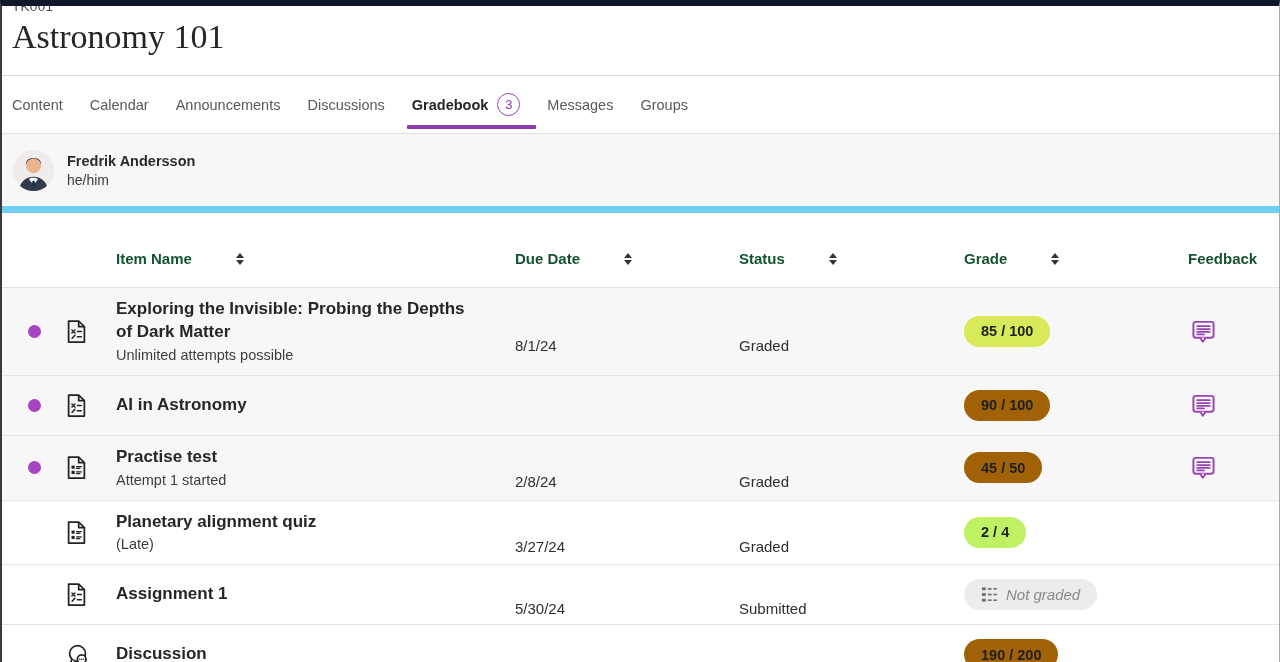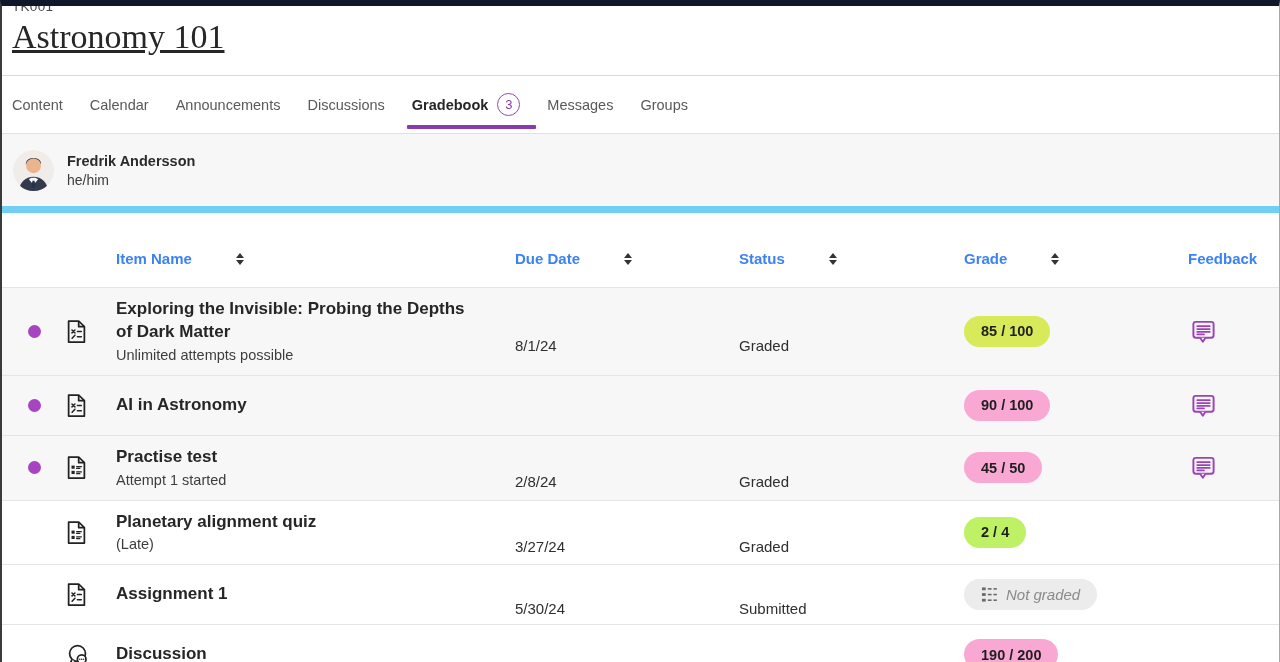--- a/index.html
+++ b/index.html
@@ -5,21 +5,21 @@
   * { margin:0; padding:0; box-sizing:border-box; }
   html,body { width:1280px; height:662px; overflow:hidden; background:#fff;
               font-family:"Liberation Sans", sans-serif; }
   .app { width:1280px; height:662px; background:#fff; overflow:hidden;
          border-top:6px solid #0f172a; border-left:2px solid #3a3a3a; border-right:1px solid #a8a8a8; }
 
   
   .course-header { height:70px; padding-left:10px; border-bottom:1px solid #d9d9d9; overflow:hidden; }
   .course-code { margin-top:-7px; font-size:13.5px; color:#4a4a4a; letter-spacing:.3px; }
   .course-title { font-family:"Liberation Serif", serif; font-weight:500; font-size:34px;
-                  color:#262626; margin-top:4px; line-height:1.1;text-decoration:underline; }
+                  color:#262626; margin-top:4px; line-height:1.1; }
 
   
   .tab-bar { height:58px; display:flex; align-items:stretch; padding-left:10px;
              border-bottom:1px solid #e0e0e0; }
   .tab { display:flex; align-items:center; margin-right:27px; font-size:14.5px; color:#595959;
          cursor:pointer; position:relative; }
   .tab.active { color:#262626; font-weight:700; }
   .tab.active::after { content:""; position:absolute; left:-5px; right:-16px; bottom:4px;
                        height:4px; background:#8b3aad; border-radius:1px; }
   .badge { display:inline-flex; align-items:center; justify-content:center; width:23px; height:23px;
@@ -33,21 +33,21 @@
   .student-meta { margin-left:13px; }
   .student-name { font-size:14.5px; font-weight:700; color:#2b2b2b; }
   .student-pronouns { font-size:14px; color:#3c3c3c; margin-top:3px; }
   .cyan-divider { height:7px; background:#70cff2; }
 
   
   .grid-cols { display:grid; grid-template-columns:64px 50px 399px 224px 225px 224px 91px;
                align-items:center; }
   .thead { height:74px; padding-top:18px; }
   .th-btn { display:inline-flex; align-items:center; background:none; border:none; cursor:pointer;
-            font-family:inherit; font-size:15px; font-weight:700; color:#3b82f6; padding:0;gap:36px; }
+            font-family:inherit; font-size:15px; font-weight:700; color:#14532d; padding:0;gap:36px; }
   .sort { display:inline-flex; flex-direction:column; gap:2px; margin-left:8px; }
   .sort i { display:block; width:0; height:0; border-left:4px solid transparent; border-right:4px solid transparent; }
   .sort .up   { border-bottom:5px solid #333; }
   .sort .down { border-top:5px solid #333; }
 
   .trow { border-top:1px solid #e5e5e5; min-height:60px; cursor:pointer; }
   .trow.tall { min-height:74px; }
   .trow.shaded { background:#f7f7f7; }
   .dot-cell { display:flex; justify-content:center; }
   .dot { width:13px; height:13px; border-radius:50%; background:#a843c2; }
@@ -55,21 +55,21 @@
   .name-cell { padding:10px 20px 10px 0; max-width:380px; }
   .item-title { font-size:17px; font-weight:700; color:#262626; line-height:1.35; }
   .item-subtitle { font-size:14.5px; color:#3d3d3d; margin-top:2px; line-height:1.3; }
   .item-subtitle:empty { display:none; }
   .cell-text { font-size:15px; color:#2f2f2f;margin-top:28px; }
 
   .pill { display:inline-flex; align-items:center; height:31px; padding:0 17px; border:none;
           border-radius:16px; font-family:inherit; font-size:14.5px; font-weight:700;
           color:#1f1f1f; cursor:pointer; }
   .pill-lime  { background:#d8e95a; }
-  .pill-green { background:#f9a8d4; }
+  .pill-green { background:#a16207; }
   .pill-red   { background:#bef264; }
   .pill-gray  { background:#ececec; color:#8a8a8a; font-style:italic; font-weight:400;
                 font-size:15px; gap:8px;justify-content:flex-end; }
 
   .fb-btn { background:none; border:none; cursor:pointer; padding:0; display:flex; margin-left:3px; }
 </style>
 </head>
 <body>
 
 <svg width="0" height="0" style="position:absolute">

